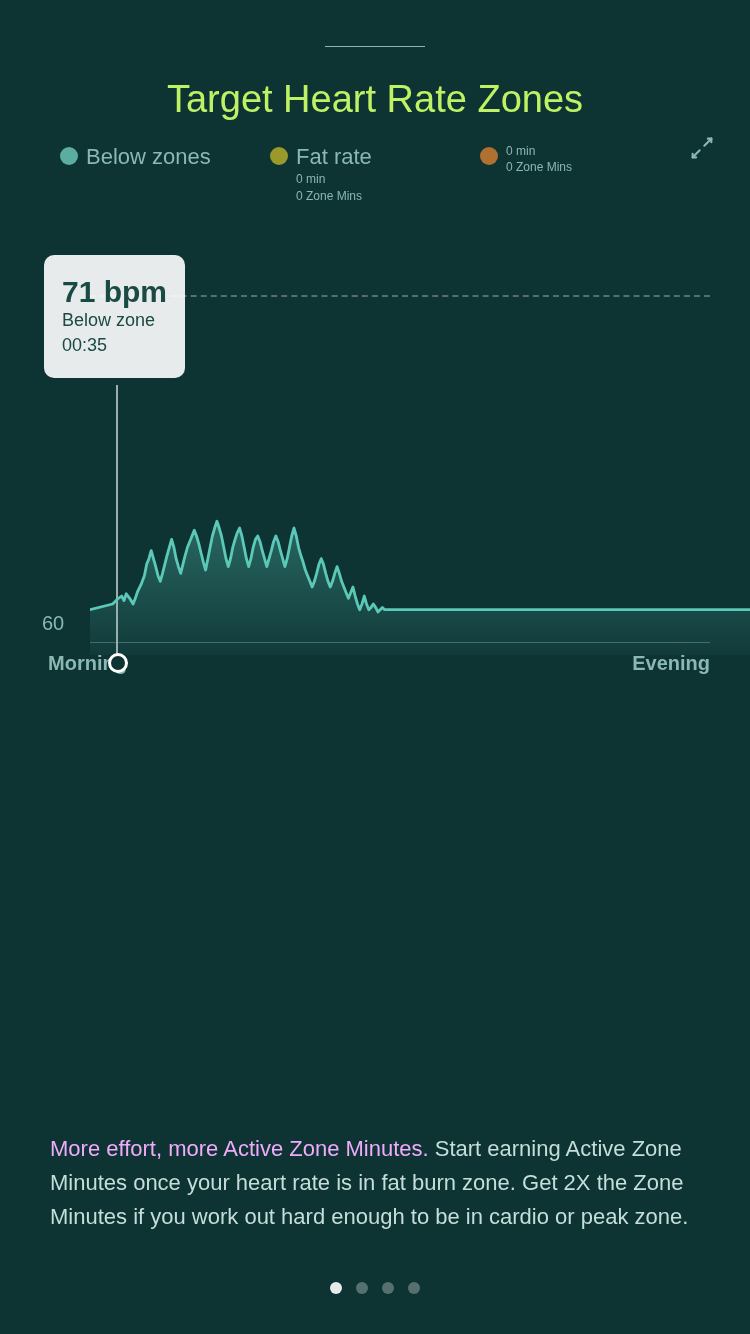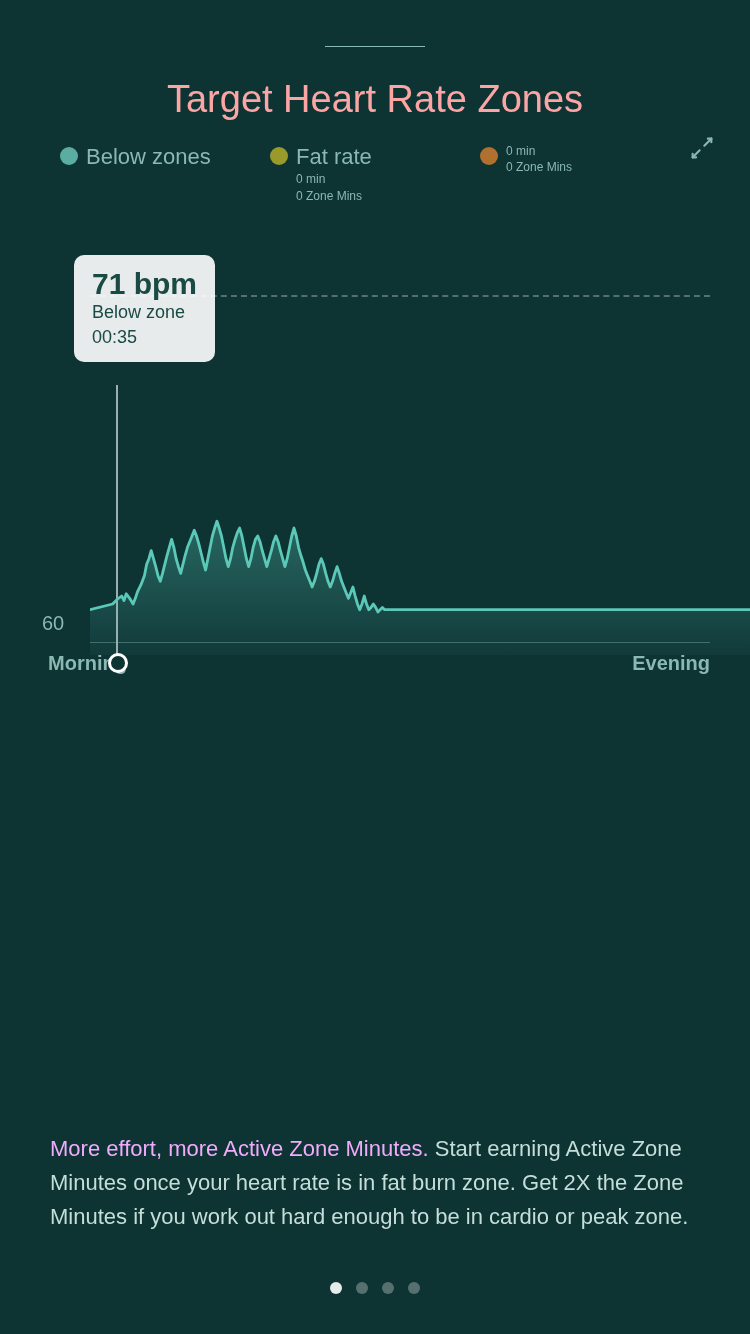--- a/index.html
+++ b/index.html
@@ -47,21 +47,21 @@
     }
 
     .collapse-icon svg {
       width: 28px;
       height: 28px;
     }
 
     .section-title {
       font-size: 38px;
       font-weight: 300;
-      color: #fca5a5;
+      color: #bef264;
       text-align: center;
       margin-top: 20px;
       padding: 0 40px;
       line-height: 1.2;
     }
 
     .legend {
       display: flex;
       align-items: flex-start;
       padding: 20px 60px 0;
@@ -127,24 +127,23 @@
       border-top: 2px dashed rgba(255,255,255,0.3);
     }
 
     
     .tooltip-box {
       position: absolute;
       top: 20px;
       left: 24px;
       background: rgba(255,255,255,0.9);
       border-radius: 10px;
-      padding: 12px 18px;
+      padding: 20px 18px;
       color: #1a4a44;
       z-index: 10;
-      margin-left: 30px;
     }
 
     .tooltip-bpm {
       font-size: 30px;
       font-weight: 700;
       color: #1a4a44;
       line-height: 1.1;
     }
 
     .tooltip-zone {

